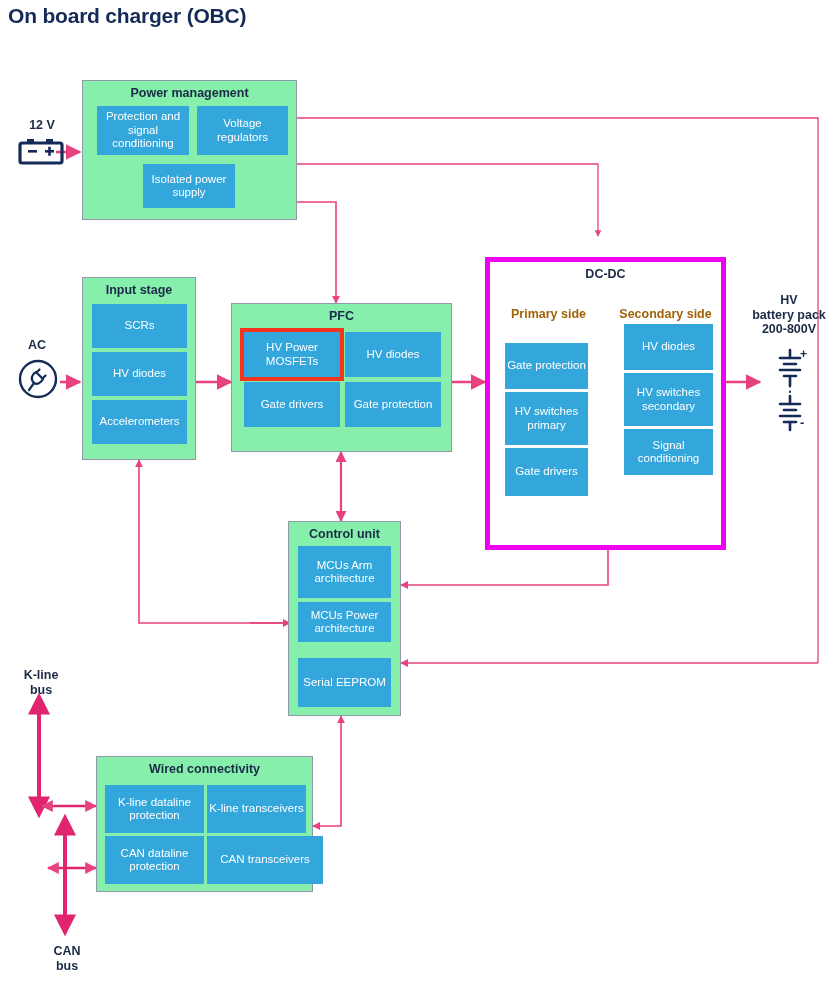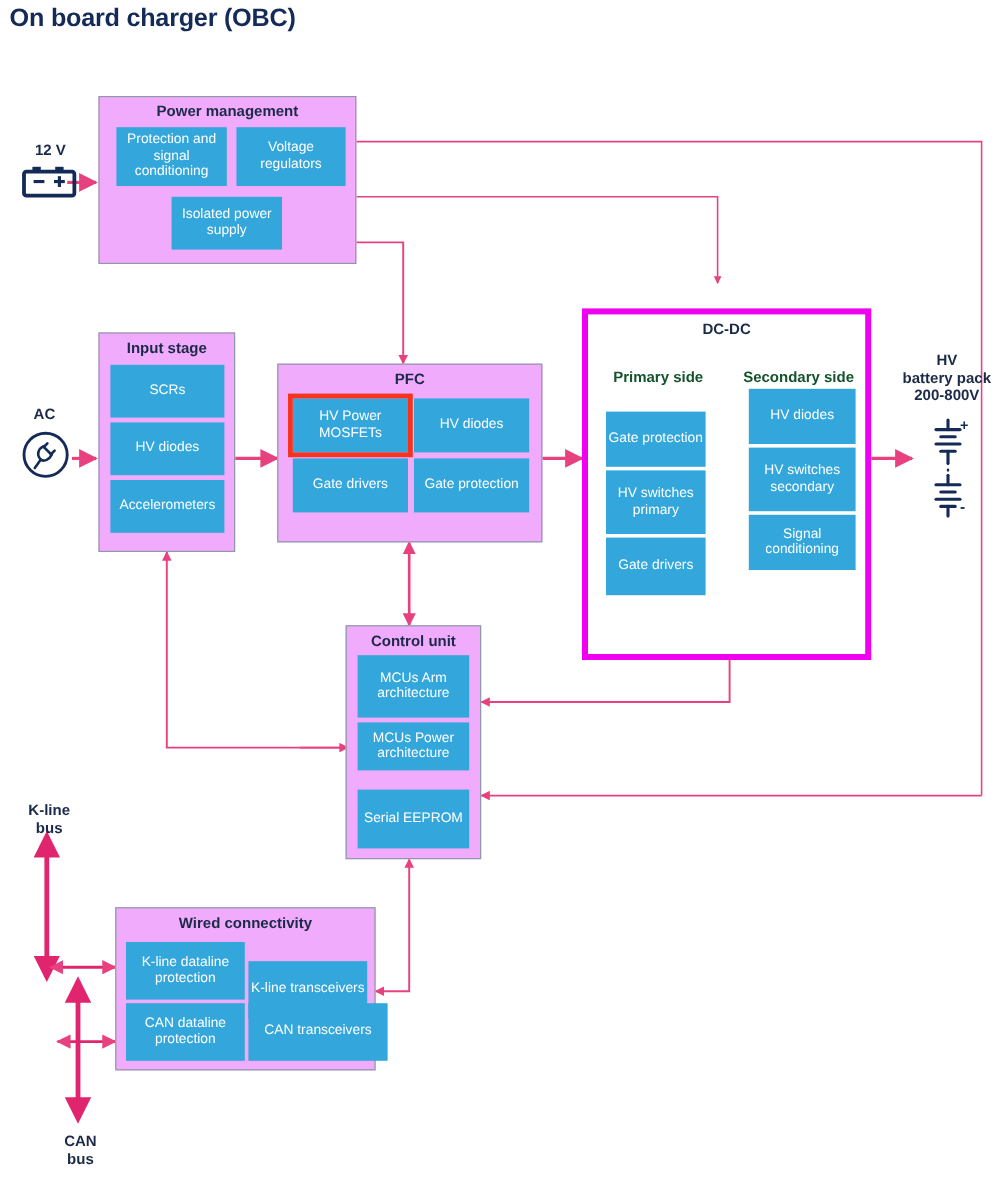--- a/index.html
+++ b/index.html
@@ -16,35 +16,35 @@
   .page-title {
     position: absolute; left: 8px; top: 4px;
     font-size: 21px; font-weight: bold; color: #152B57;
     letter-spacing: -0.2px;
   }
 
   
   .group {
     position: absolute;
     border: 1.3px solid #9099A8;
-    background: #f0abfc;
+    background: #86efac;
   }
   .group.dcdc {
     border: 5px solid #F000F0;
     background: #ffffff;
     margin-top: 21px;
   }
   .group-title {
     position: absolute; left: 0; right: 0; top: 5px;
     text-align: center;
     font-size: 12.5px; font-weight: bold; color: #1B2A47;
   }
   .sub-title {
     position: absolute;
-    font-size: 12.5px; font-weight: bold; color: #14532d;
+    font-size: 12.5px; font-weight: bold; color: #a16207;
     text-align: center;
   }
 
   
   .blk {
     position: absolute;
     background: #33A6DC;
     color: #ffffff;
     font-size: 11.5px;
     line-height: 13.5px;
@@ -225,21 +225,21 @@
   <div class="group" style="left:288px; top:521px; width:113px; height:195px;">
     <div class="group-title">Control unit</div>
     <div class="blk" style="left:9px; top:24px; width:93px; height:52px;">MCUs Arm architecture</div>
     <div class="blk" style="left:9px; top:80px; width:93px; height:40px;">MCUs Power architecture</div>
     <div class="blk" style="left:9px; top:136px; width:93px; height:49px;">Serial EEPROM</div>
   </div>
 
   <div class="group" style="left:96px; top:756px; width:217px; height:136px;">
     <div class="group-title">Wired connectivity</div>
     <div class="blk" style="left:8px; top:28px; width:99px; height:48px;">K-line dataline protection</div>
-    <div class="blk" style="left:110px; top:44px; width:99px; height:48px;">K-line transceivers</div>
+    <div class="blk" style="left:110px; top:28px; width:99px; height:48px;">K-line transceivers</div>
     <div class="blk" style="left:8px; top:79px; width:99px; height:48px;">CAN dataline protection</div>
     <div class="blk" style="left:110px; top:79px; width:116px; height:48px;">CAN transceivers</div>
   </div>
 
   <div class="lbl" style="left:6px; top:668px; width:70px;">
     <span>K-line</span><br>
     <span>bus</span>
   </div>
   <div class="lbl" style="left:32px; top:944px; width:70px;">
     <span>CAN</span><br>

